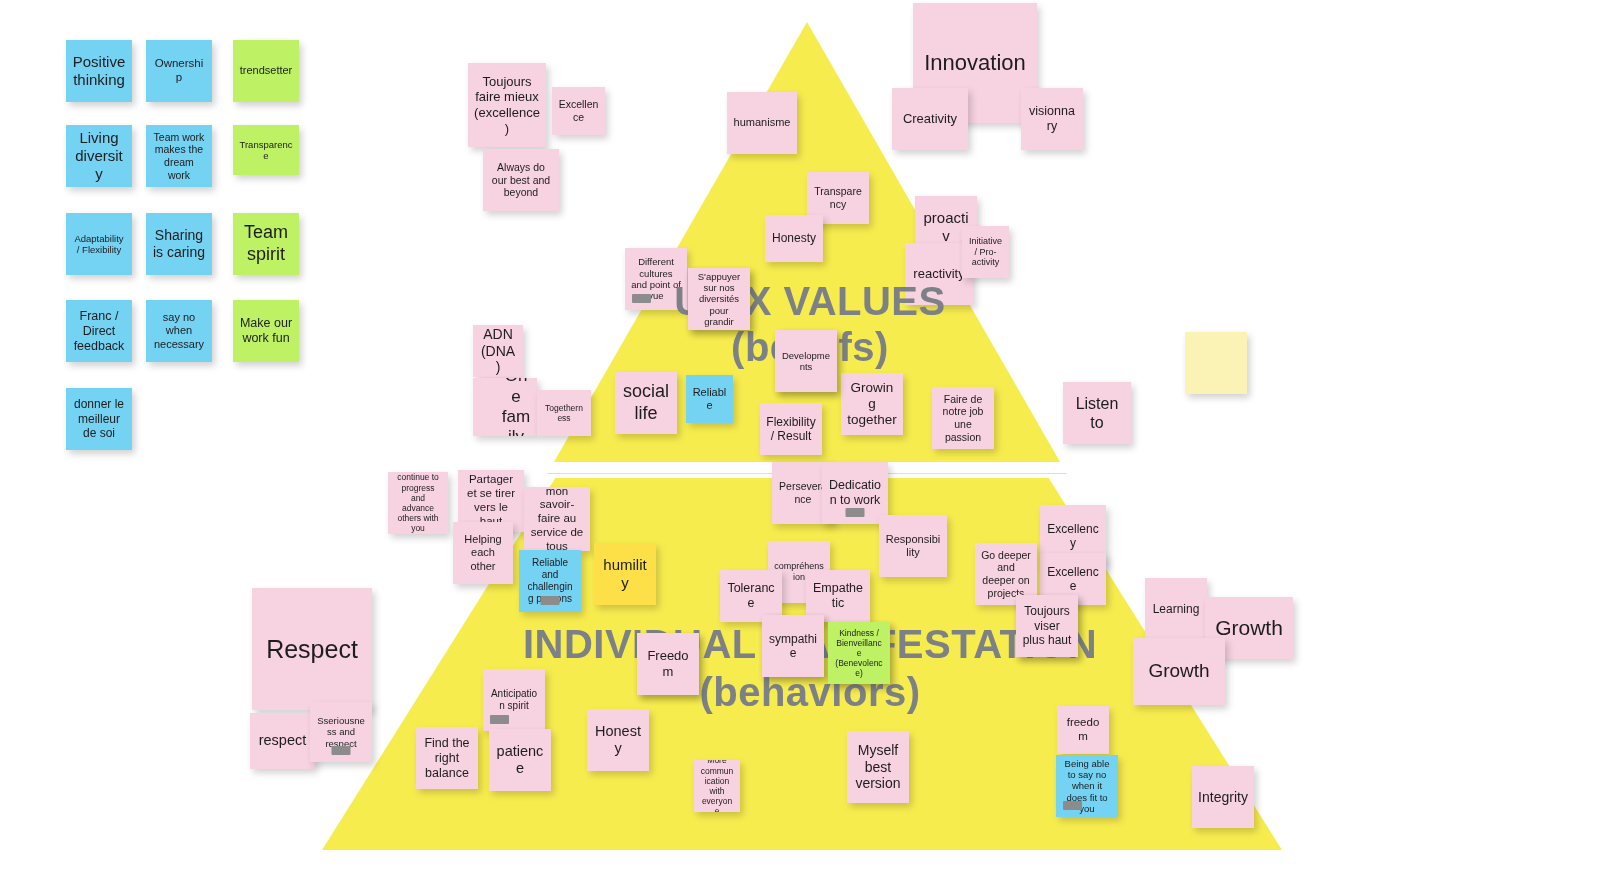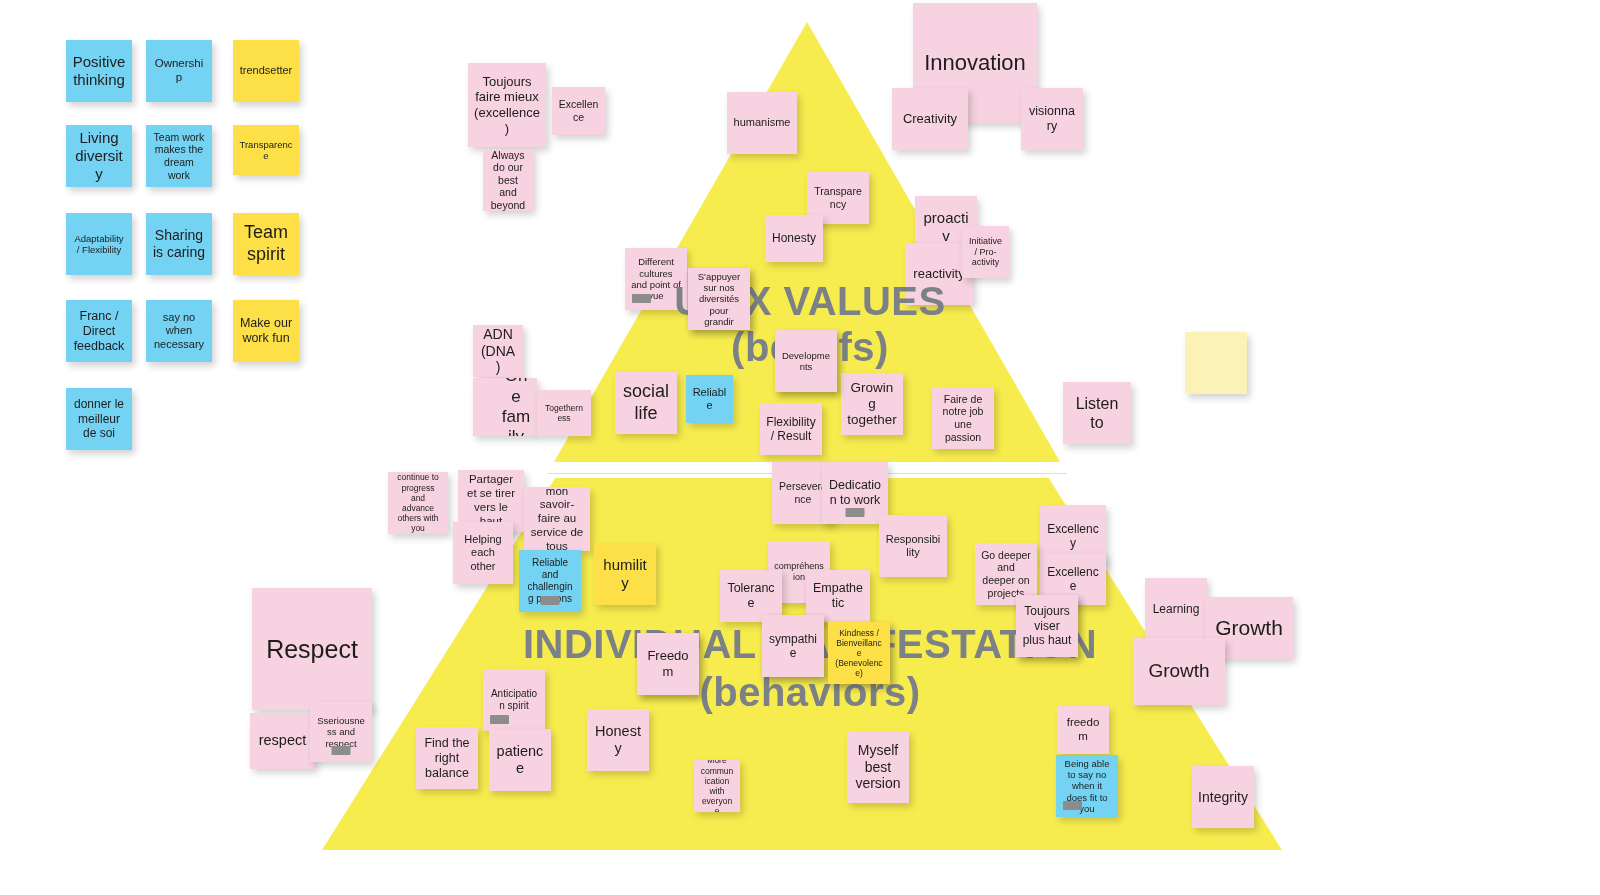--- a/index.html
+++ b/index.html
@@ -40,21 +40,21 @@
     display:flex;align-items:center;justify-content:center;
     text-align:center;color:#1d1d1d;
     padding:5px 6px;line-height:1.2;
     box-shadow:3px 4px 7px rgba(0,0,0,0.18);
     overflow:hidden;word-wrap:break-word;
   }
   .note .txt{display:block;width:100%;}
   .pink{background:#f7d2e0;}
   .blue{background:#74d2f3;}
   .blue2{background:#fde047;}
-  .teal{background:#fde047;}
+  .teal{background:#bef264;}
   .paleyellow{background:#fbf3b6;}
 
   
   .tag{
     position:absolute;left:7px;bottom:7px;width:19px;height:9px;
     background:#8c8c8c;border-radius:1px;
   }
   .tag.c{left:50%;transform:translateX(-50%);}
 
   
@@ -124,21 +124,21 @@
     </div>
 
   <div class="note pink" style="left:468px;top:63px;width:78px;height:84px;font-size:13px;">
     <span class="txt">Toujours faire mieux (excellence)</span>
     </div>
 
   <div class="note pink" style="left:552px;top:87px;width:53px;height:48px;font-size:10.5px;">
     <span class="txt">Excellence</span>
     </div>
 
-  <div class="note pink" style="left:483px;top:149px;width:50px;height:62px;font-size:10.5px;">
+  <div class="note pink" style="left:483px;top:149px;width:76px;height:62px;font-size:10.5px;">
     <span class="txt">Always do our best and beyond</span>
     </div>
 
   <div class="note pink" style="left:727px;top:92px;width:70px;height:62px;font-size:11px;">
     <span class="txt">humanisme</span>
     </div>
 
   <div class="note pink" style="left:913px;top:3px;width:124px;height:120px;font-size:22px;">
     <span class="txt">Innovation</span>
     </div>

